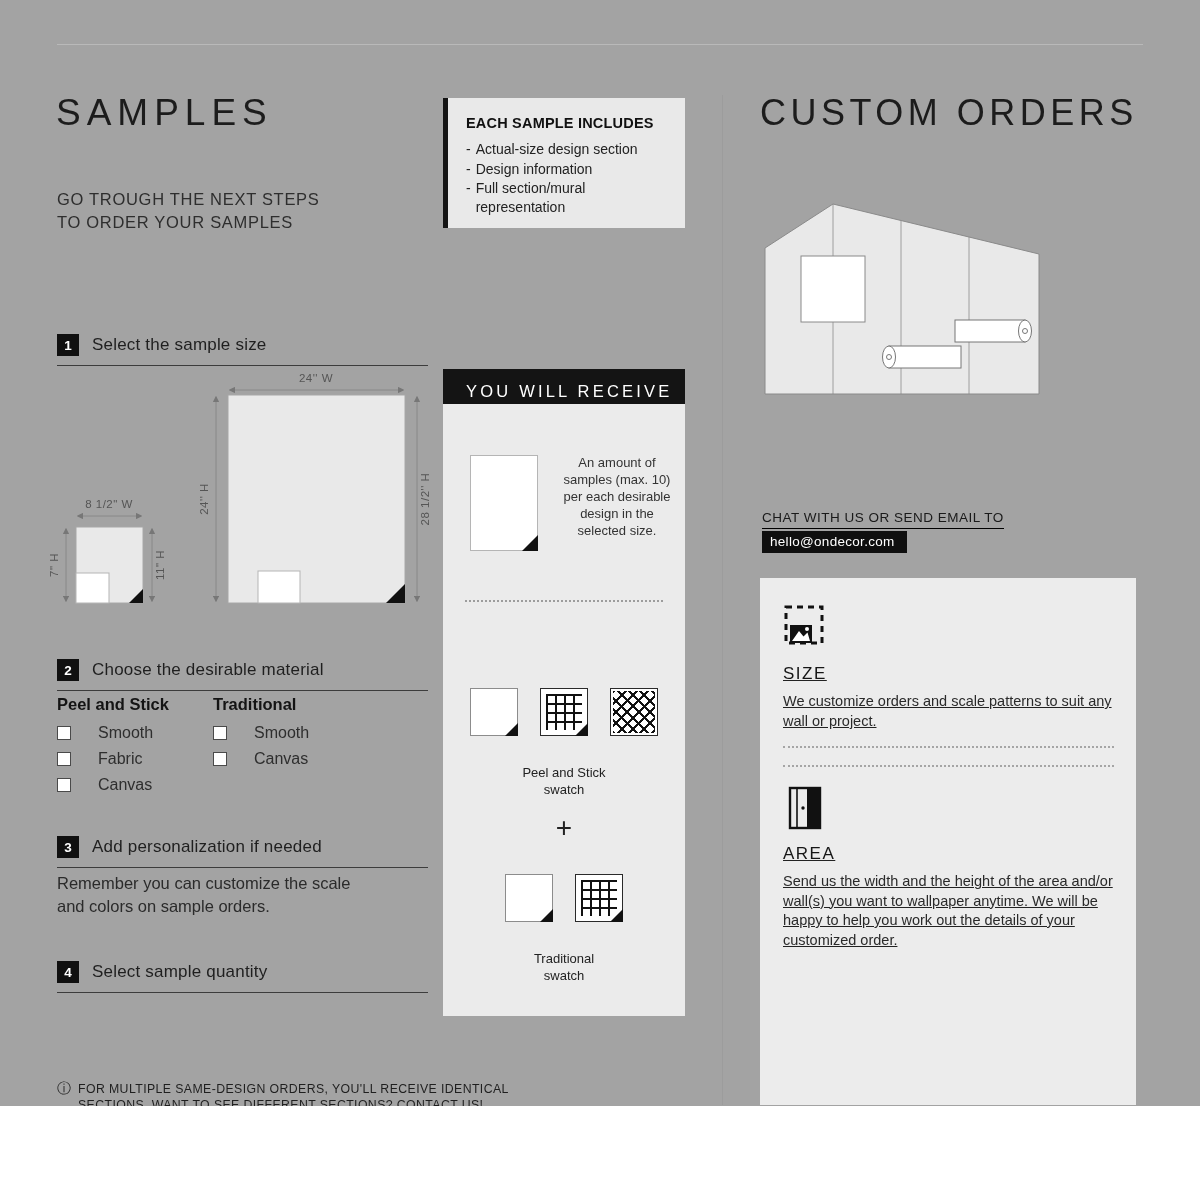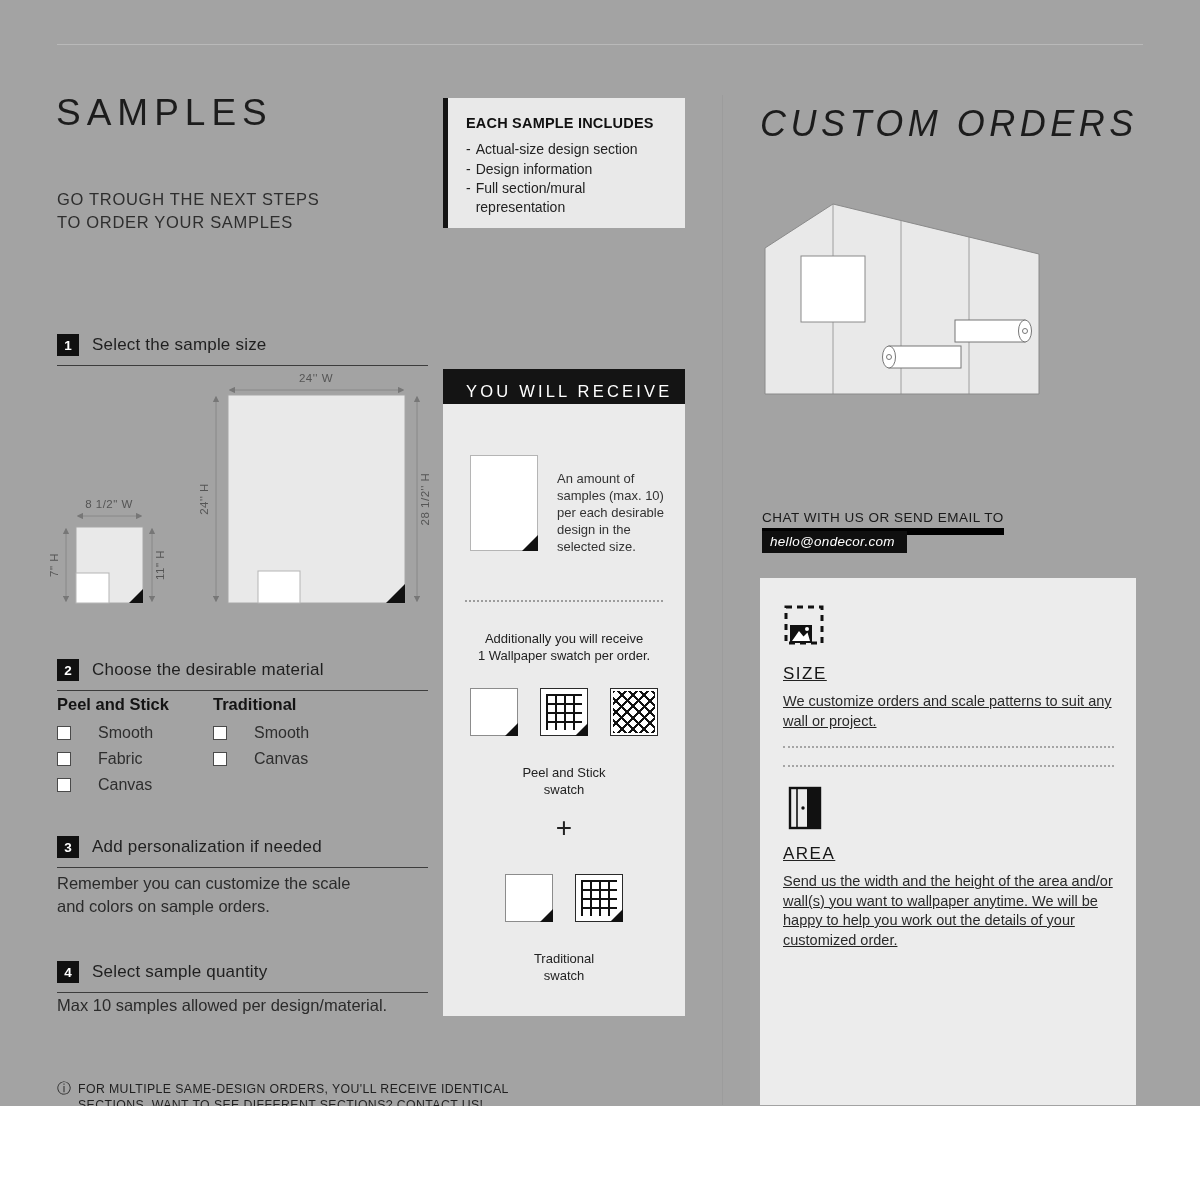--- a/index.html
+++ b/index.html
@@ -42,46 +42,46 @@
   .includes-title { font-weight:bold; font-size:14.5px; letter-spacing:0.2px; margin-bottom:9px; color:#111; }
   .includes-item { display:flex; font-size:14px; line-height:18.5px; color:#222; margin-bottom:1px; }
   .includes-item .dash { margin-right:5px; }
 
   .receive-bar { position:absolute; left:443px; top:359px; width:242px; height:45px; background:#141414; color:#fff; display:flex; align-items:center; padding-left:23px; box-sizing:border-box; font-size:16.5px; letter-spacing:3.2px;margin-top:10px; }
   .receive-panel { position:absolute; left:443px; top:404px; width:242px; height:612px; background:#ebebeb; }
 
   .sheet { position:absolute; left:27px; top:51px; width:66px; height:94px; background:#fff; border:1px solid #b5b5b5; }
   .fold:after { content:""; position:absolute; right:-1px; bottom:-1px; width:0; height:0; border-left:13px solid transparent; border-bottom:13px solid #111; }
   .fold-lg:after { border-left-width:16px; border-bottom-width:16px; }
-  .sheet-note { position:absolute; left:114px; top:66px; width:120px; font-size:13px; line-height:17px; color:#333; }
+  .sheet-note { position:absolute; left:114px; top:50px; width:120px; font-size:13px; line-height:17px; color:#333;text-align:center; }
 
   .dots { border-top:2px dotted #9c9c9c; }
   .dots1 { position:absolute; left:22px; top:196px; width:198px; }
   .additional { position:absolute; left:0; top:226px; width:100%; text-align:center; font-size:13px; line-height:17px; color:#222; }
   .swatch-row { position:absolute; left:0; width:100%; display:flex; justify-content:center; gap:22px; }
   .swatch-row1 { top:284px; } .swatch-row2 { top:470px; }
   .swatch { position:relative; width:48px; height:48px; background:#fff; border:1.4px solid #2a2a2a; box-sizing:border-box; }
   .swatch.plain { border-color:#8c8c8c; border-width:1px; }
   .grid-fill { position:absolute; inset:5px;
     background-image: repeating-linear-gradient(to right, #111 0 2px, transparent 2px 9px),
                       repeating-linear-gradient(to bottom, #111 0 2px, transparent 2px 9px); }
   .cross-fill { position:absolute; inset:2px;
     background-image: repeating-linear-gradient(45deg, #111 0 2px, transparent 2px 8px),
                       repeating-linear-gradient(135deg, #111 0 2px, transparent 2px 8px); }
   .center-label { position:absolute; left:0; width:100%; text-align:center; font-size:13px; line-height:17px; color:#222; }
   .peel-label { top:360px; }
   .plus { position:absolute; left:0; top:408px; width:100%; text-align:center; font-size:28px; font-weight:300; color:#222; }
   .traditional-label { top:546px; }
 
   
-  .custom-title { position:absolute; left:760px; top:103px; font-size:36px; letter-spacing:4.5px; color:#1c1c1c;font-style:italic; }
+  .custom-title { position:absolute; left:760px; top:92px; font-size:36px; letter-spacing:4.5px; color:#1c1c1c; }
   .house-svg { position:absolute; left:763px; top:196px; }
   .custom-intro { position:absolute; left:762px; top:405px; width:360px; font-size:18.5px; line-height:26.5px; color:#2b2b2b; letter-spacing:0.2px; }
-  .chat-label { position:absolute; left:762px; top:510px; font-size:13.5px; letter-spacing:0.5px; color:#1a1a1a; border-bottom:7px solid #000000; padding-bottom:3px; }
-  .email-badge { position:absolute; left:762px; top:531px; background:#0f0f0f; color:#fff; font-size:13.5px; letter-spacing:0.3px; padding:3px 12px 4px 8px; cursor:pointer;font-style:italic; }
+  .chat-label { position:absolute; left:762px; top:510px; font-size:13.5px; letter-spacing:0.5px; color:#1a1a1a; border-bottom:1px solid #000000; padding-bottom:3px; }
+  .email-badge { position:absolute; left:762px; top:531px; background:#0f0f0f; color:#fff; font-size:13.5px; letter-spacing:0.3px; padding:3px 12px 4px 8px; cursor:pointer; }
 
   .custom-panel { position:absolute; left:760px; top:578px; width:376px; height:527px; background:#ececec; box-sizing:border-box; padding:26px 22px 0 23px;text-decoration:underline; }
   .feature .f-icon { margin-bottom:10px; }
   .f-name { font-size:17px; letter-spacing:1.5px; color:#161616; margin-bottom:8px; }
   .f-text { font-size:14.5px; line-height:19.5px; color:#2a2a2a; width:332px; }
   .f-divider { border-top:2px dotted #a5a5a5; margin:15px 0 17px; }
 </style>
 </head>
 <body>
 
@@ -164,21 +164,20 @@
     <div class="num">3</div>
     <div class="lbl">Add personalization if needed</div>
   </div>
   <div class="step3-note pre">Remember you can customize the scale
 and colors on sample orders.</div>
 
   <div class="step" id="step4">
     <div class="num">4</div>
     <div class="lbl">Select sample quantity</div>
   </div>
-  <div class="step4-note">Max 10 samples allowed per design/material.</div>
 
   <div class="footnote">
     <span class="fn-icon">ⓘ</span>
     <span class="txt pre">FOR MULTIPLE SAME-DESIGN ORDERS, YOU'LL RECEIVE IDENTICAL
 SECTIONS. WANT TO SEE DIFFERENT SECTIONS? CONTACT US!</span>
   </div>
 
   <div class="includes-box">
     <div class="includes-title">EACH SAMPLE INCLUDES</div>
     <div class="includes-item">
@@ -194,22 +193,20 @@
       <span>Full section/mural representation</span>
     </div>
   </div>
 
   <div class="receive-bar">YOU WILL RECEIVE</div>
 
   <div class="receive-panel">
     <div class="sheet fold fold-lg"></div>
     <div class="sheet-note">An amount of samples (max. 10) per each desirable design in the selected size.</div>
     <div class="dots dots1"></div>
-    <div class="additional pre">Additionally you will receive
-1 Wallpaper swatch per order.</div>
 
     <div class="swatch-row swatch-row1">
       <div class="swatch plain fold"></div>
       <div class="swatch fold">
           <div class="grid-fill"></div>
         </div>
       <div class="swatch">
           <div class="cross-fill"></div>
         </div>
     </div>

